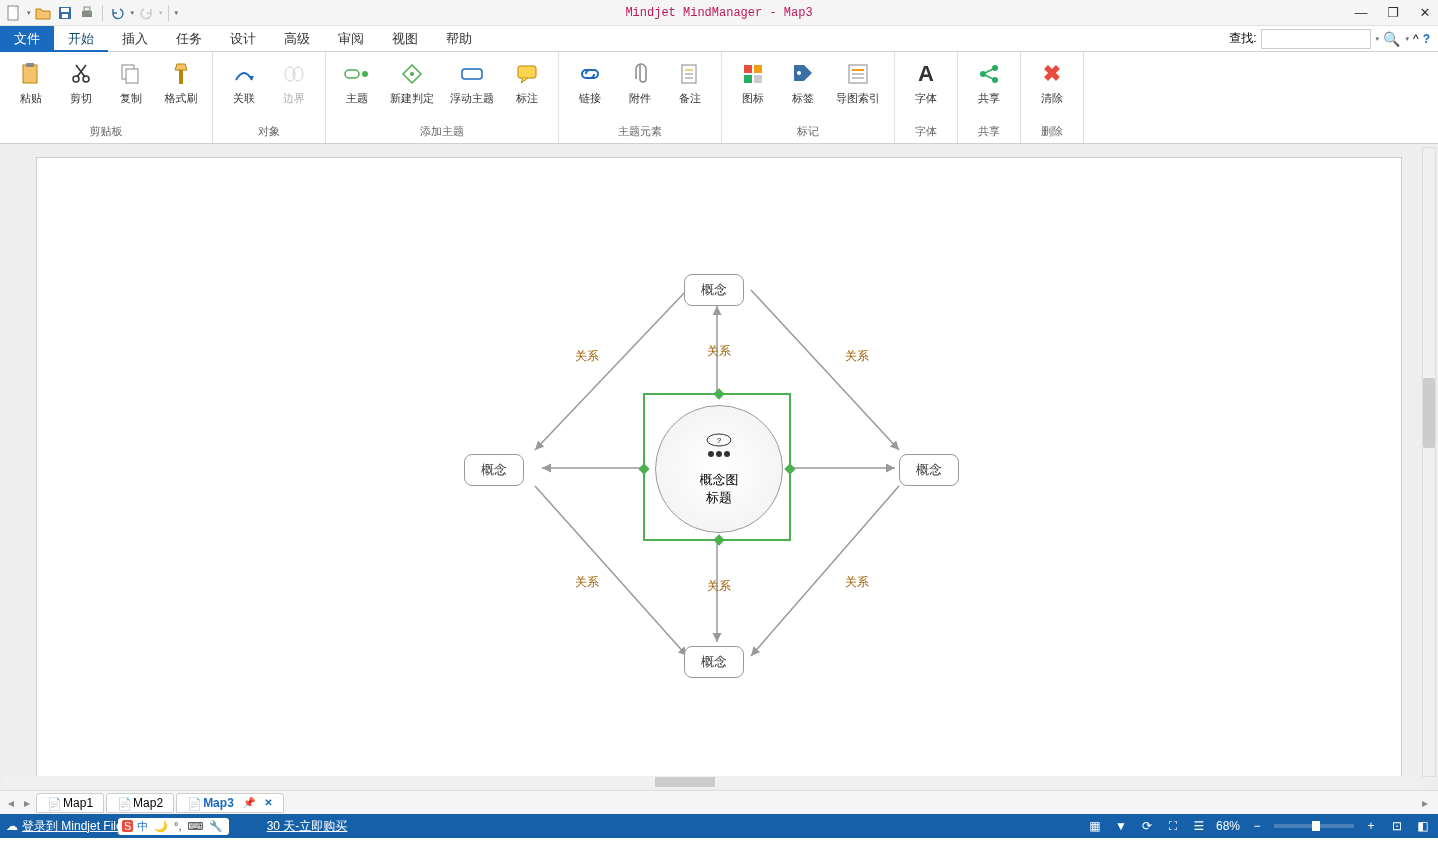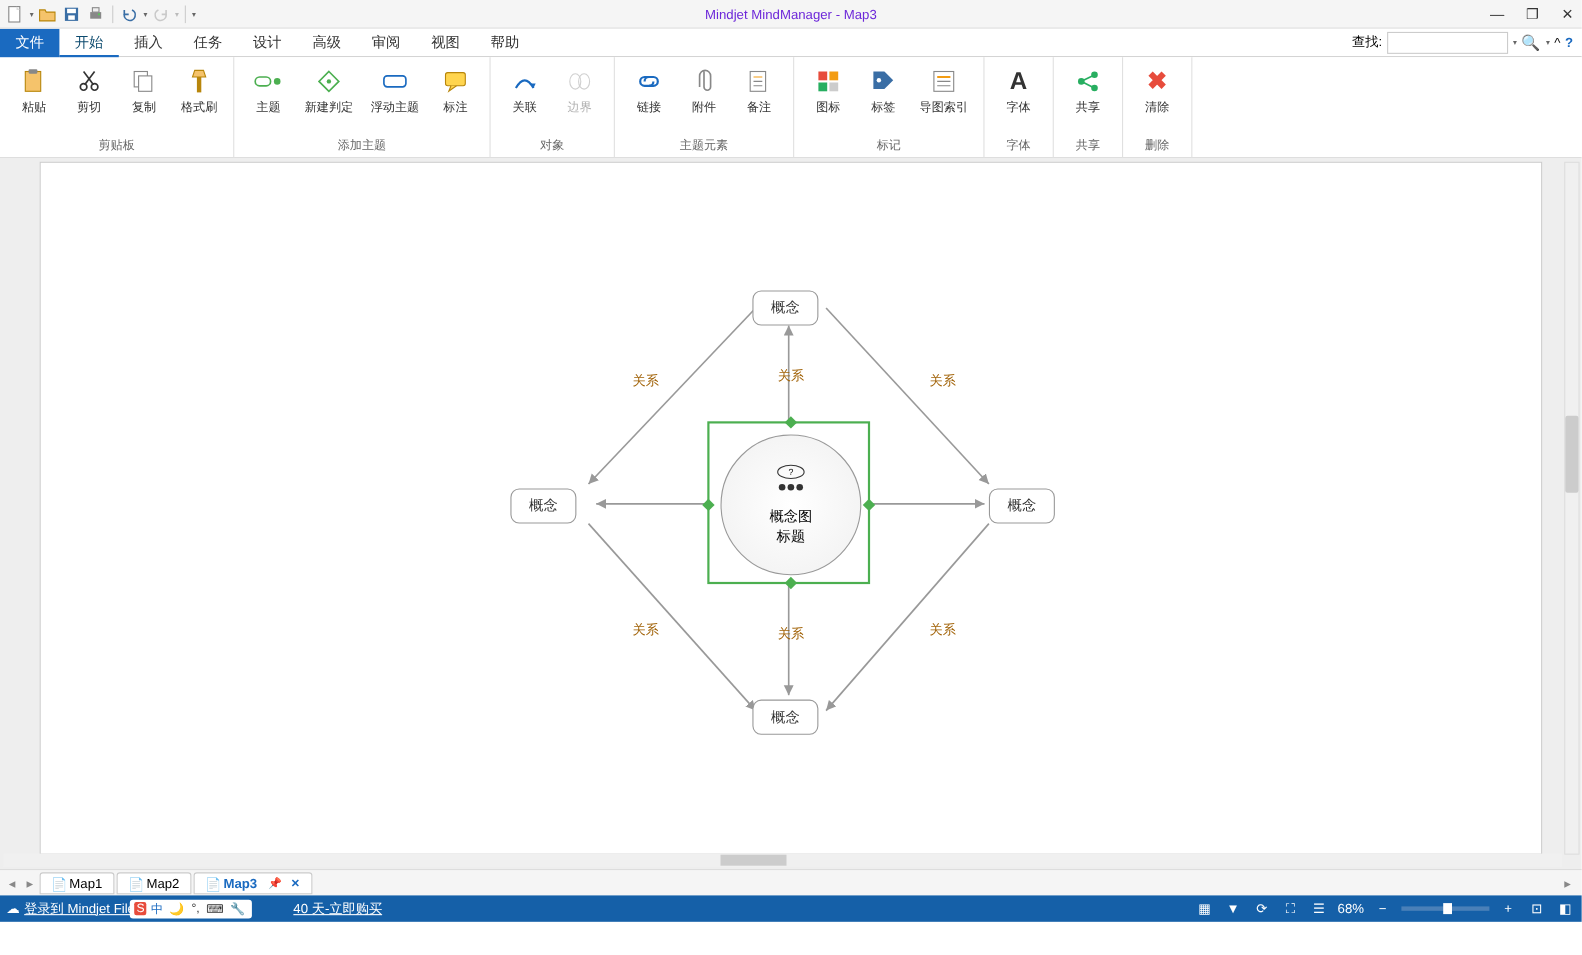--- a/index.html
+++ b/index.html
@@ -2,38 +2,38 @@
 <html><head>
 <meta charset="utf-8">
 <style>
 *{margin:0;padding:0;box-sizing:border-box;font-family:"Microsoft YaHei",Arial,sans-serif;}
 body{width:1438px;height:868px;background:#fff;overflow:hidden;position:relative;font-size:12px;}
 .titlebar{height:26px;background:#f5f5f5;display:flex;align-items:center;border-bottom:1px solid #e0e0e0;position:relative;}
 .qat{display:flex;align-items:center;gap:2px;padding:0 4px;}
 .qat-btn{width:20px;height:20px;display:flex;align-items:center;justify-content:center;cursor:pointer;}
 .qat-sep{width:1px;height:16px;background:#ccc;margin:0 3px;}
 .dropdown-arrow{font-size:7px;color:#666;margin-left:1px;}
-.title-text{position:absolute;left:50%;transform:translateX(-50%);color:#6d28d9;font-size:12px;}
+.title-text{position:absolute;left:50%;transform:translateX(-50%);color:#be185d;font-size:12px;font-family:Liberation Mono, monospace;}
 .win-controls{position:absolute;right:4px;display:flex;gap:14px;font-size:13px;color:#333;}
 .win-btn{cursor:pointer;width:18px;text-align:center;}
 .tabs{height:26px;background:#fff;display:flex;align-items:center;border-bottom:1px solid #d0d0d0;}
 .tab{padding:0 14px;height:26px;line-height:26px;color:#333;cursor:pointer;font-size:13px;}
 .tab.file{background:#1a6ac0;color:#fff;}
 .tab.active{color:#0c4a6e;border-bottom:2px solid #1a6ac0;}
 .tab-right{margin-left:auto;display:flex;align-items:center;gap:4px;padding-right:8px;}
 .search-box{width:110px;height:20px;border:1px solid #ccc;}
 .ribbon{height:92px;background:#fff;border-bottom:1px solid #d0d0d0;display:flex;}
 .ribbon-group{border-right:1px solid #e0e0e0;padding:4px 8px 2px;display:flex;flex-direction:column;}
 .ribbon-items{display:flex;gap:4px;flex:1;}
 .ribbon-btn{display:flex;flex-direction:column;align-items:center;justify-content:flex-start;width:46px;padding-top:4px;cursor:pointer;}
 .ribbon-btn.wide{width:56px;}
 .ribbon-icon{width:28px;height:28px;display:flex;align-items:center;justify-content:center;margin-bottom:4px;}
 .ribbon-label{font-size:11px;color:#333;text-align:right;line-height:13px;}
 .ribbon-group-label{font-size:11px;color:#666;text-align:center;padding:2px 0;}
-.canvas-container{position:relative;height:646px;background:#eee;padding:3px;}
+.canvas-container{position:relative;height:646px;background:#eee;padding:13px;}
 .canvas{width:1366px;height:630px;background:#fff;border:1px solid #ccc;position:relative;margin:0 auto;}
 .node{position:absolute;border:1px solid #999;border-radius:8px;padding:6px 16px;background:#fff;font-size:13px;color:#333;}
 .node.top{left:647px;top:116px;}
 .node.left{left:427px;top:296px;}
 .node.right{left:862px;top:296px;}
 .node.bottom{left:647px;top:488px;}
 .center-node{position:absolute;left:606px;top:235px;width:148px;height:148px;border:2px solid #4caf50;background:#fff;}
 .center-circle{position:absolute;left:10px;top:10px;width:128px;height:128px;border:1px solid #999;border-radius:50%;background:radial-gradient(#fff,#f0f0f0);display:flex;flex-direction:column;align-items:center;justify-content:center;}
 .center-icon{font-size:20px;margin-bottom:4px;}
 .center-text{font-size:13px;text-align:center;line-height:18px;}
@@ -181,20 +181,44 @@
           <span class="ribbon-label">格式刷</span>
         </div>
     </div>
     <div class="ribbon-group-label">剪贴板</div>
   </div>
 
   <div class="ribbon-group">
     <div class="ribbon-items">
       <div class="ribbon-btn">
           <div class="ribbon-icon">
+            <svg width="24" height="24">
+              <path d="M4 18 Q12 4 20 18" fill="none" stroke="#1a6ac0" stroke-width="2"></path>
+              <polygon points="20,18 16,14 22,14" fill="#1a6ac0"></polygon>
+            </svg>
+          </div>
+          <span class="ribbon-label">关联</span>
+        </div>
+      <div class="ribbon-btn" style="opacity:0.4">
+          <div class="ribbon-icon">
+            <svg width="24" height="24">
+              <ellipse cx="8" cy="12" rx="5" ry="7" fill="none" stroke="#888"></ellipse>
+              <ellipse cx="16" cy="12" rx="5" ry="7" fill="none" stroke="#888"></ellipse>
+            </svg>
+          </div>
+          <span class="ribbon-label">边界</span>
+        </div>
+    </div>
+    <div class="ribbon-group-label">对象</div>
+  </div>
+
+  <div class="ribbon-group">
+    <div class="ribbon-items">
+      <div class="ribbon-btn">
+          <div class="ribbon-icon">
             <svg width="28" height="20">
               <rect x="2" y="6" width="14" height="8" rx="4" fill="none" stroke="#4caf50" stroke-width="1.5"></rect>
               <circle cx="22" cy="10" r="3" fill="#4caf50"></circle>
             </svg>
           </div>
           <span class="ribbon-label">主题</span>
         </div>
       <div class="ribbon-btn wide">
           <div class="ribbon-icon">
             <svg width="24" height="24">
@@ -216,44 +240,20 @@
           <div class="ribbon-icon">
             <svg width="24" height="24">
               <rect x="3" y="4" width="18" height="12" rx="2" fill="#ffd54f" stroke="#b8860b"></rect>
               <path d="M8 16 L6 21 L13 16" fill="#ffd54f" stroke="#b8860b"></path>
             </svg>
           </div>
           <span class="ribbon-label">标注</span>
         </div>
     </div>
     <div class="ribbon-group-label">添加主题</div>
-  </div>
-
-  <div class="ribbon-group">
-    <div class="ribbon-items">
-      <div class="ribbon-btn">
-          <div class="ribbon-icon">
-            <svg width="24" height="24">
-              <path d="M4 18 Q12 4 20 18" fill="none" stroke="#1a6ac0" stroke-width="2"></path>
-              <polygon points="20,18 16,14 22,14" fill="#1a6ac0"></polygon>
-            </svg>
-          </div>
-          <span class="ribbon-label">关联</span>
-        </div>
-      <div class="ribbon-btn" style="opacity:0.4">
-          <div class="ribbon-icon">
-            <svg width="24" height="24">
-              <ellipse cx="8" cy="12" rx="5" ry="7" fill="none" stroke="#888"></ellipse>
-              <ellipse cx="16" cy="12" rx="5" ry="7" fill="none" stroke="#888"></ellipse>
-            </svg>
-          </div>
-          <span class="ribbon-label">边界</span>
-        </div>
-    </div>
-    <div class="ribbon-group-label">对象</div>
   </div>
 
   <div class="ribbon-group">
     <div class="ribbon-items">
       <div class="ribbon-btn">
           <div class="ribbon-icon">
             <svg width="24" height="24">
               <path d="M8 12 A4 4 0 0 1 12 8 L16 8 A4 4 0 0 1 16 16 L12 16" fill="none" stroke="#1a6ac0" stroke-width="2"></path>
               <path d="M16 12 A4 4 0 0 1 12 16 L8 16 A4 4 0 0 1 8 8 L12 8" fill="none" stroke="#1a6ac0" stroke-width="2"></path>
             </svg>
@@ -450,21 +450,21 @@
     <span>☁</span>
     <span style="text-decoration:underline;">登录到 Mindjet File</span>
     <div class="ime-bar">
       <span class="status-badge ime-item" style="background:#e74c3c;color:#fff;">S</span>
       <span class="ime-item" style="color:#1a6ac0;">中</span>
       <span class="ime-item">🌙</span>
       <span class="ime-item">°,</span>
       <span class="ime-item">⌨</span>
       <span class="ime-item" style="color:#1a6ac0;">🔧</span>
     </div>
-    <span style="text-decoration:underline;margin-left:140px;">40 天-立即购买</span>
+    <span style="text-decoration:underline;margin-left:140px;">30 天-立即购买</span>
   </div>
   <div class="status-right">
     <span class="status-icon">▦</span>
     <span class="status-icon">▼</span>
     <span class="status-icon">⟳</span>
     <span class="status-icon">⛶</span>
     <span class="status-icon">☰</span>
     <span>68%</span>
     <span class="status-icon">−</span>
     <div class="zoom-slider">

